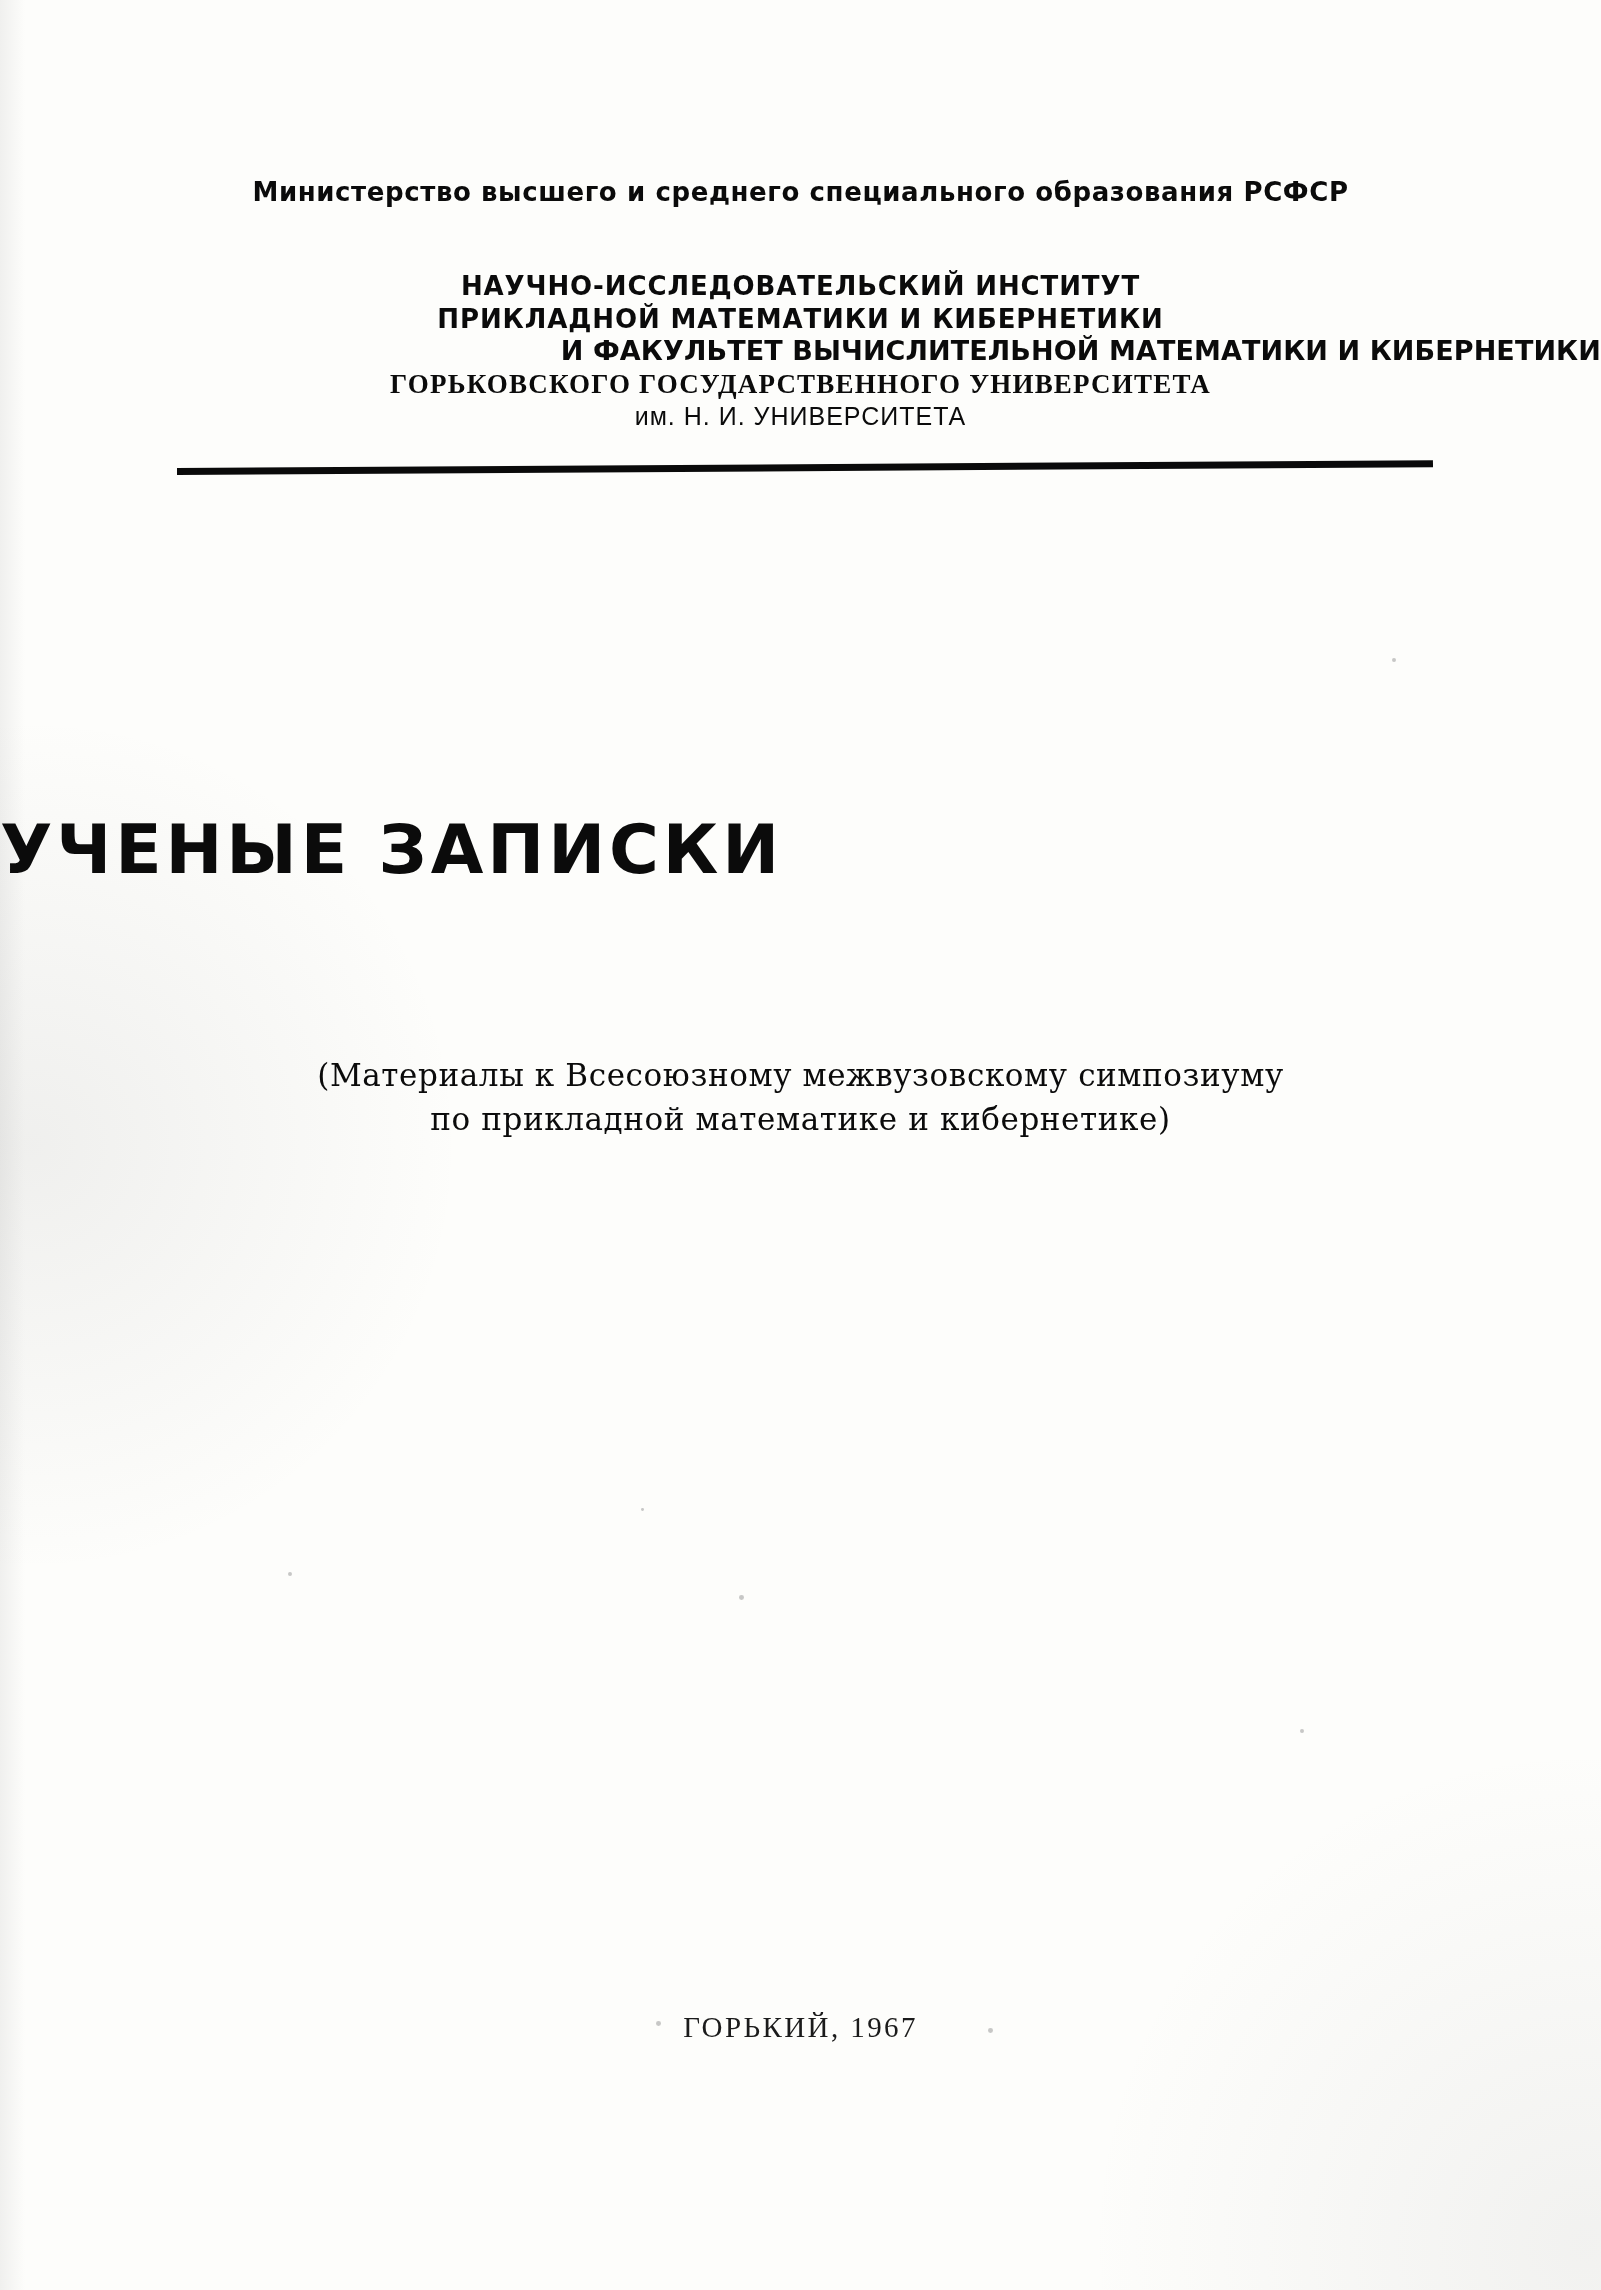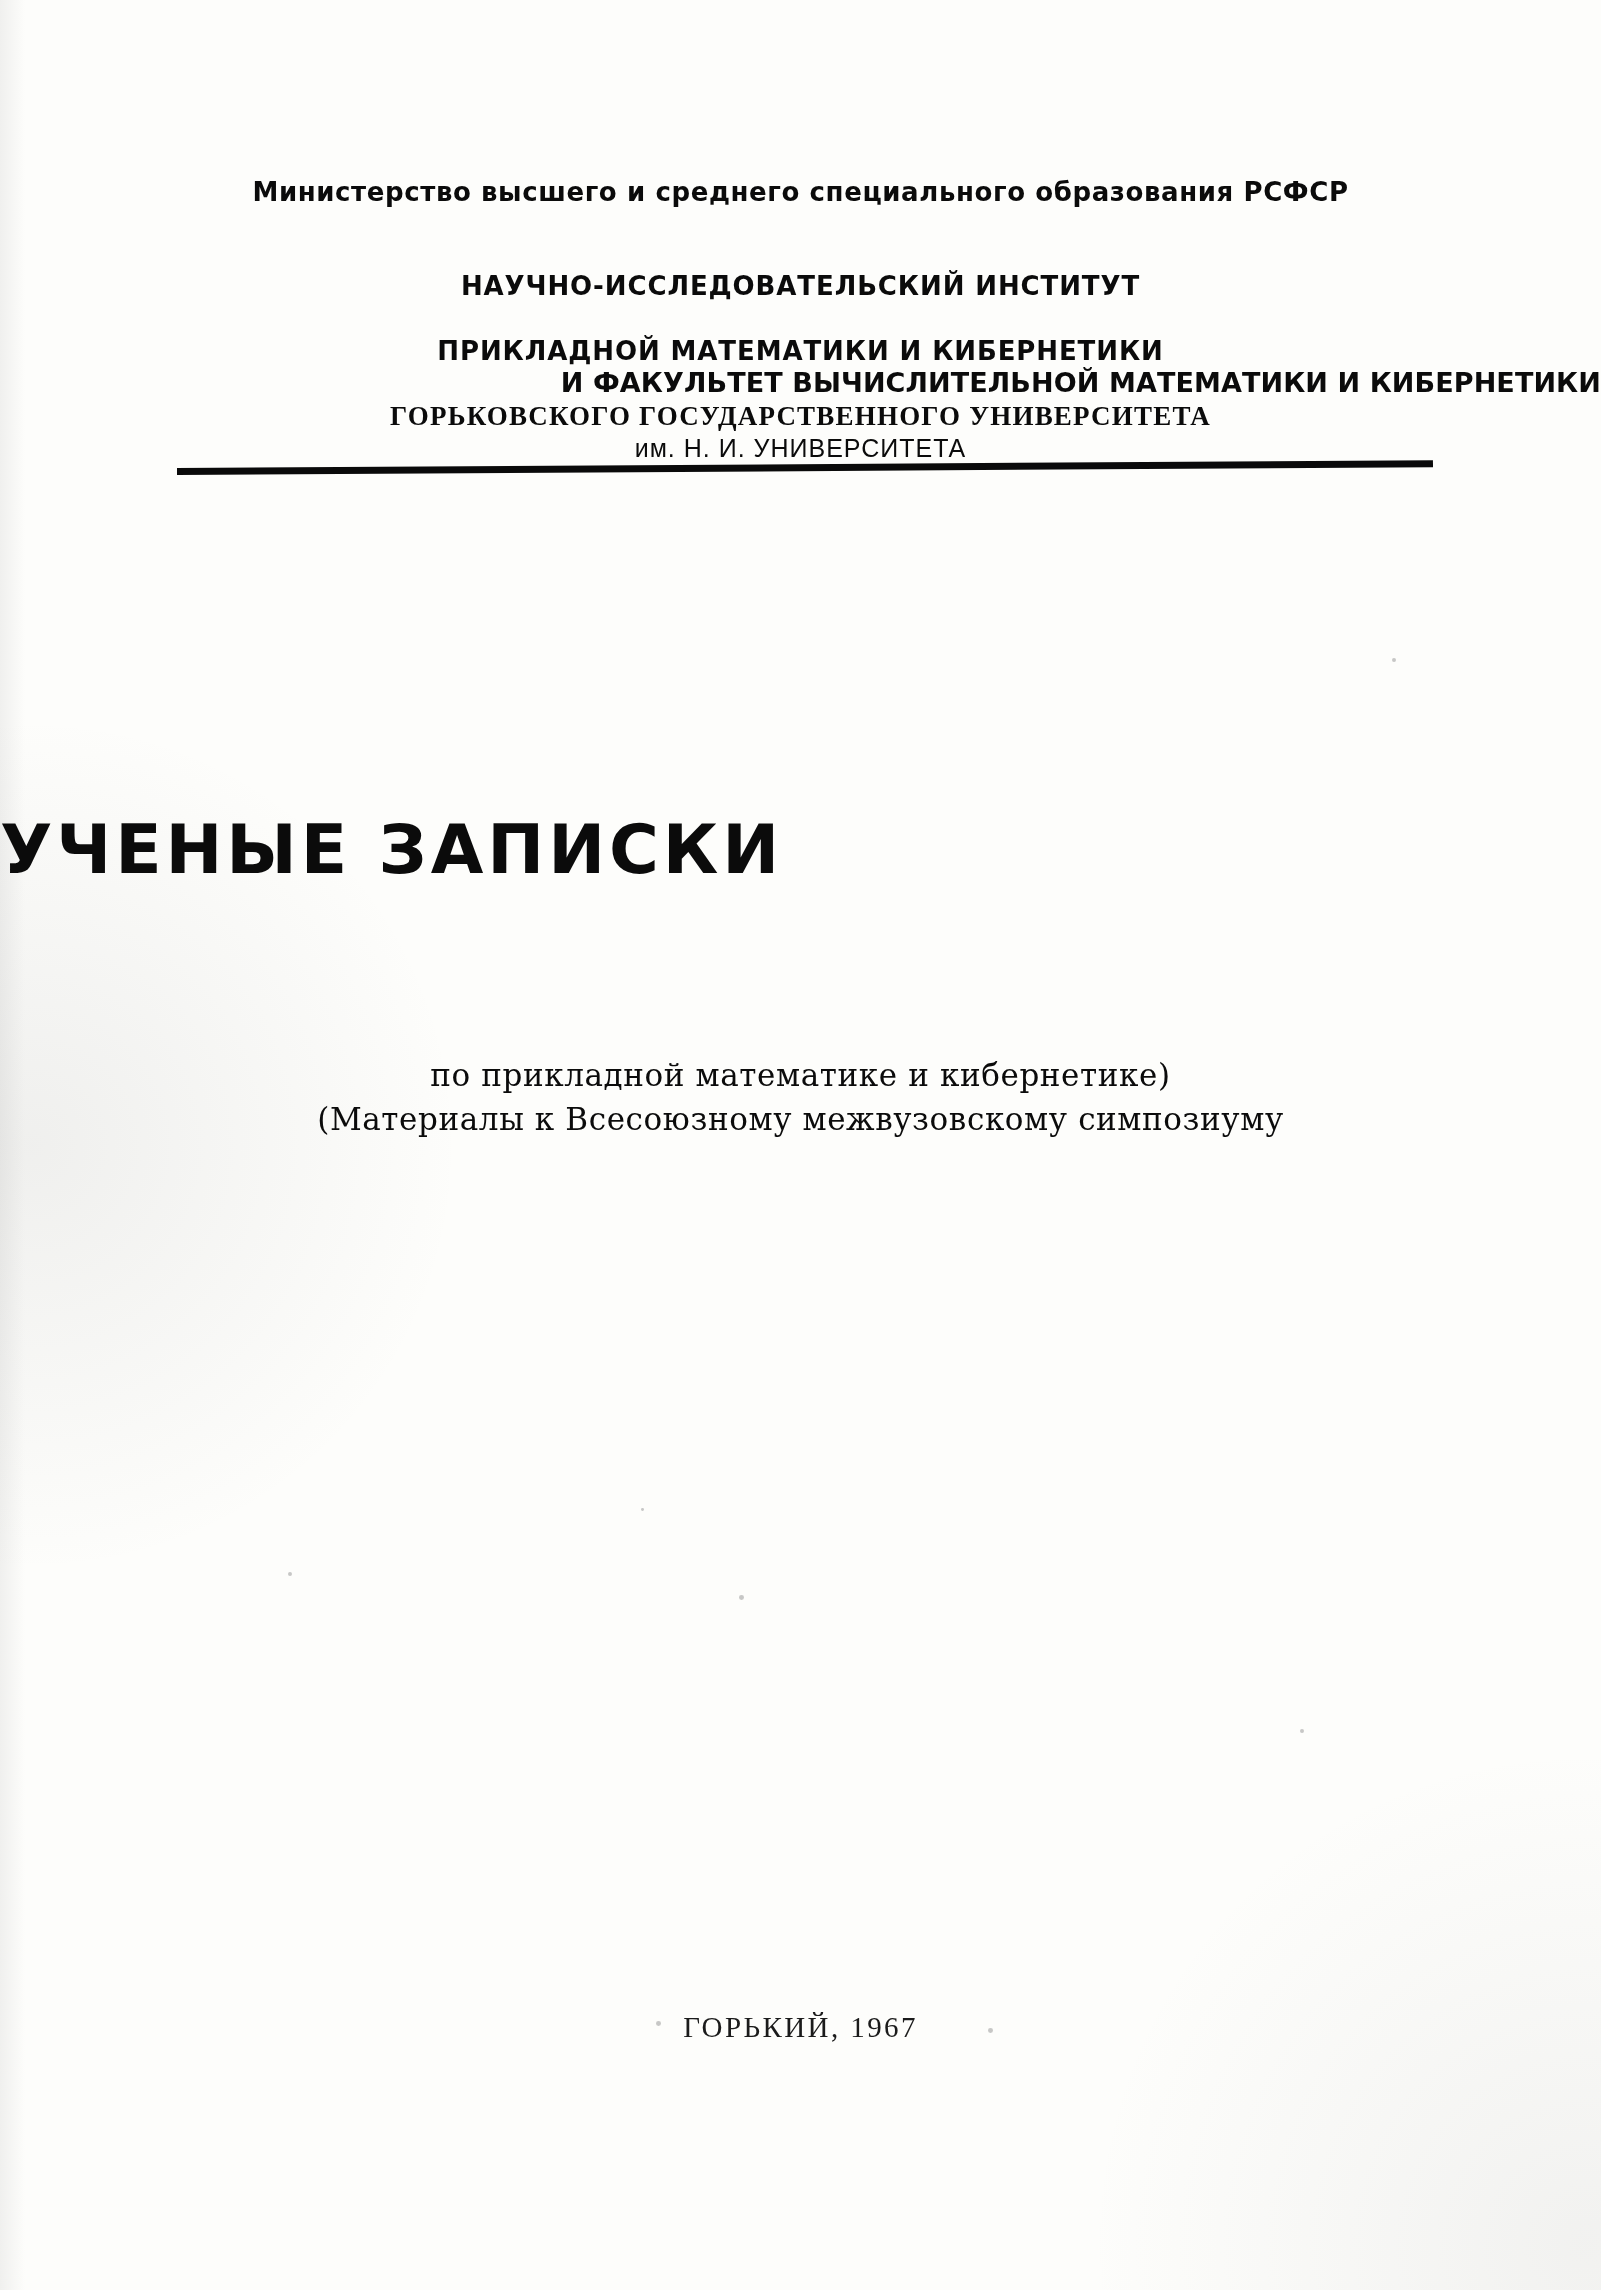--- a/index.html
+++ b/index.html
@@ -52,21 +52,21 @@
     left: 0; right: 0;
     top: 250px;
     text-align: center;
     font-weight: bold;
     font-family: "DejaVu Sans", sans-serif;
     font-size: 26px;
     line-height: 32.5px;
     letter-spacing: 0.2px;
   }
   .institute .l1 { font-size: 26px; letter-spacing: 0.9px; margin-top: 20px; }
-  .institute .l2 { font-size: 26px; letter-spacing: 0.9px; margin-top: 32px; }
+  .institute .l2 { font-size: 26px; letter-spacing: 0.9px; }
   .institute .l3 { font-size: 27px; letter-spacing: 0.1px; text-align: right; }
   .institute .l4 { font-size: 27px; letter-spacing: 1.2px; font-family: Liberation Serif, serif; }
   .institute .l5 { font-size: 25px; font-weight: normal; letter-spacing: 1px;
                    font-family: "Liberation Sans", sans-serif; }
 
   .rule {
     position: absolute;
     left: 177px;
     top: 468px;
     width: 1256px;
@@ -141,22 +141,22 @@
     <div class="l4">ГОРЬКОВСКОГО ГОСУДАРСТВЕННОГО УНИВЕРСИТЕТА</div>
     <div class="l5">им. Н. И. УНИВЕРСИТЕТА</div>
   </div>
 
   <div class="rule"></div>
 
   <div class="title">УЧЕНЫЕ ЗАПИСКИ</div>
 
 
   <div class="paren">
+    <div>(Материалы к Всесоюзному межвузовскому симпозиуму</div>
     <div>по прикладной математике и кибернетике)</div>
-    <div>(Материалы к Всесоюзному межвузовскому симпозиуму</div>
   </div>
 
   <div class="imprint">ГОРЬКИЙ, 1967</div>
 
   <div class="speck" style="left:1392px; top:658px; width:3.9px; height:3.9px;"></div>
   <div class="speck" style="left:739px; top:1595px; width:4.9px; height:4.9px;"></div>
   <div class="speck" style="left:288px; top:1572px; width:3.9px; height:3.9px;"></div>
   <div class="speck" style="left:1300px; top:1729px; width:3.9px; height:3.9px;"></div>
   <div class="speck" style="left:641px; top:1508px; width:2.9px; height:2.9px;"></div>
   <div class="speck" style="left:656px; top:2021px; width:4.9px; height:4.9px;"></div>

